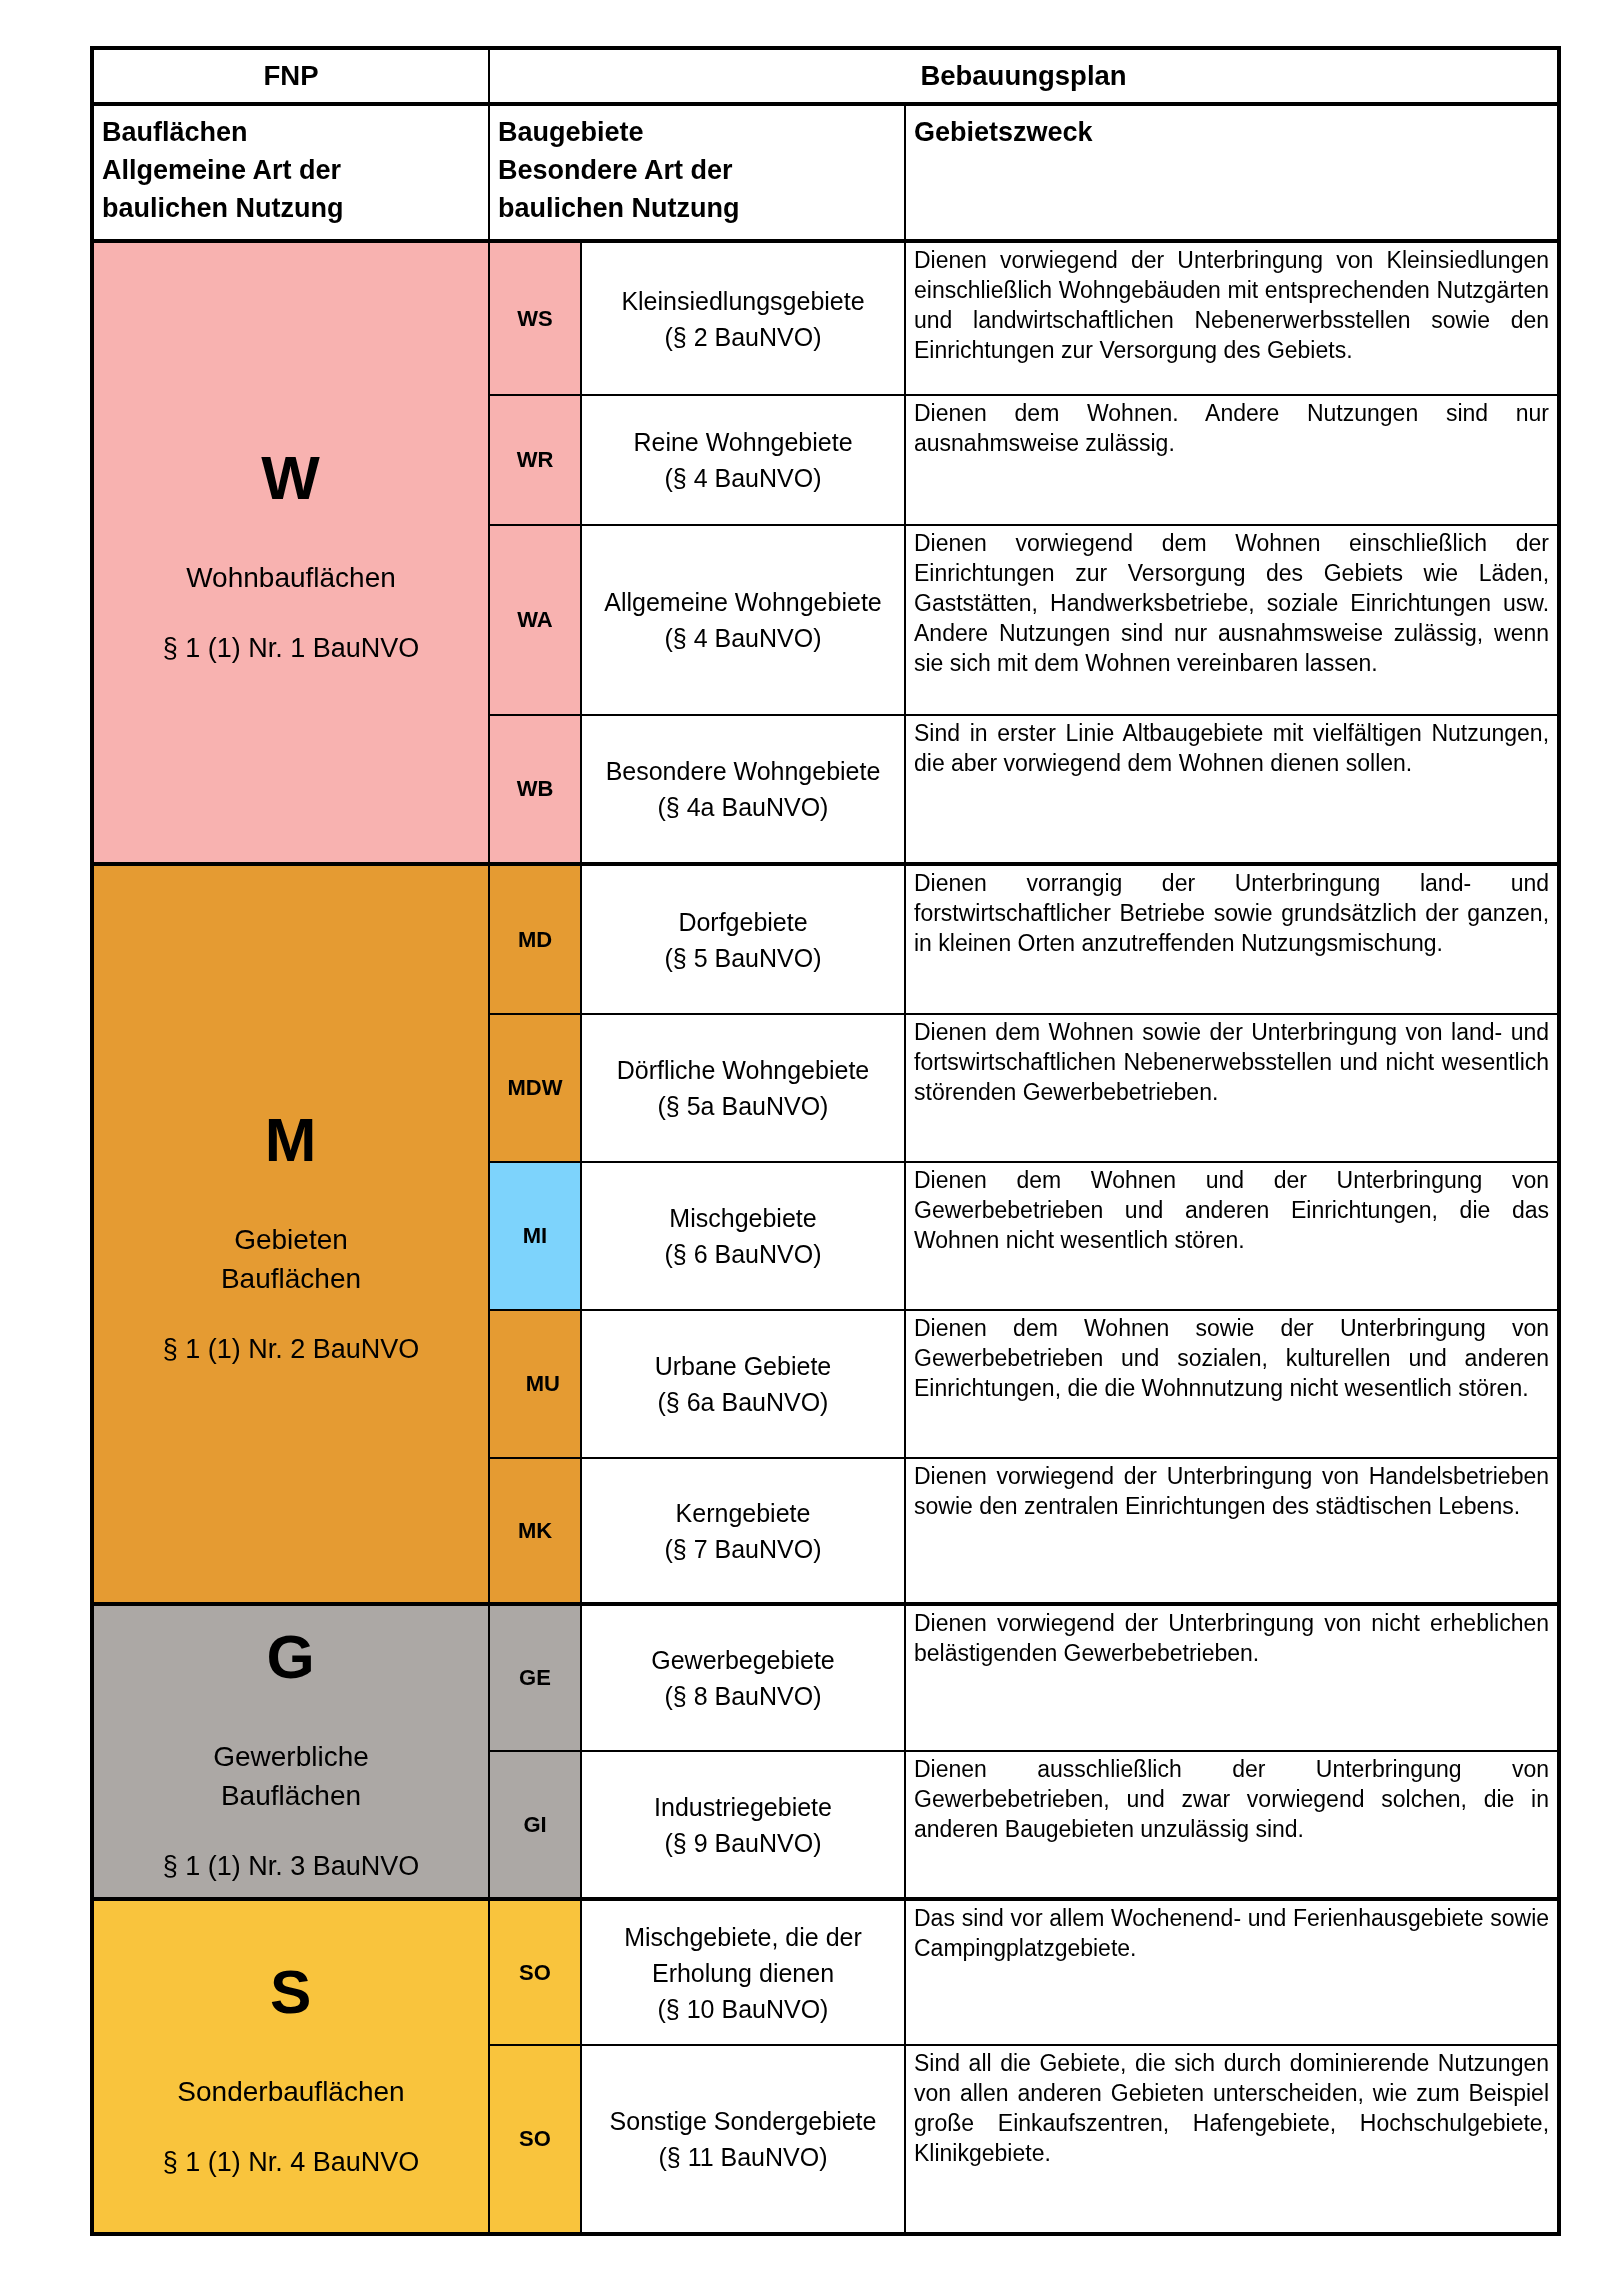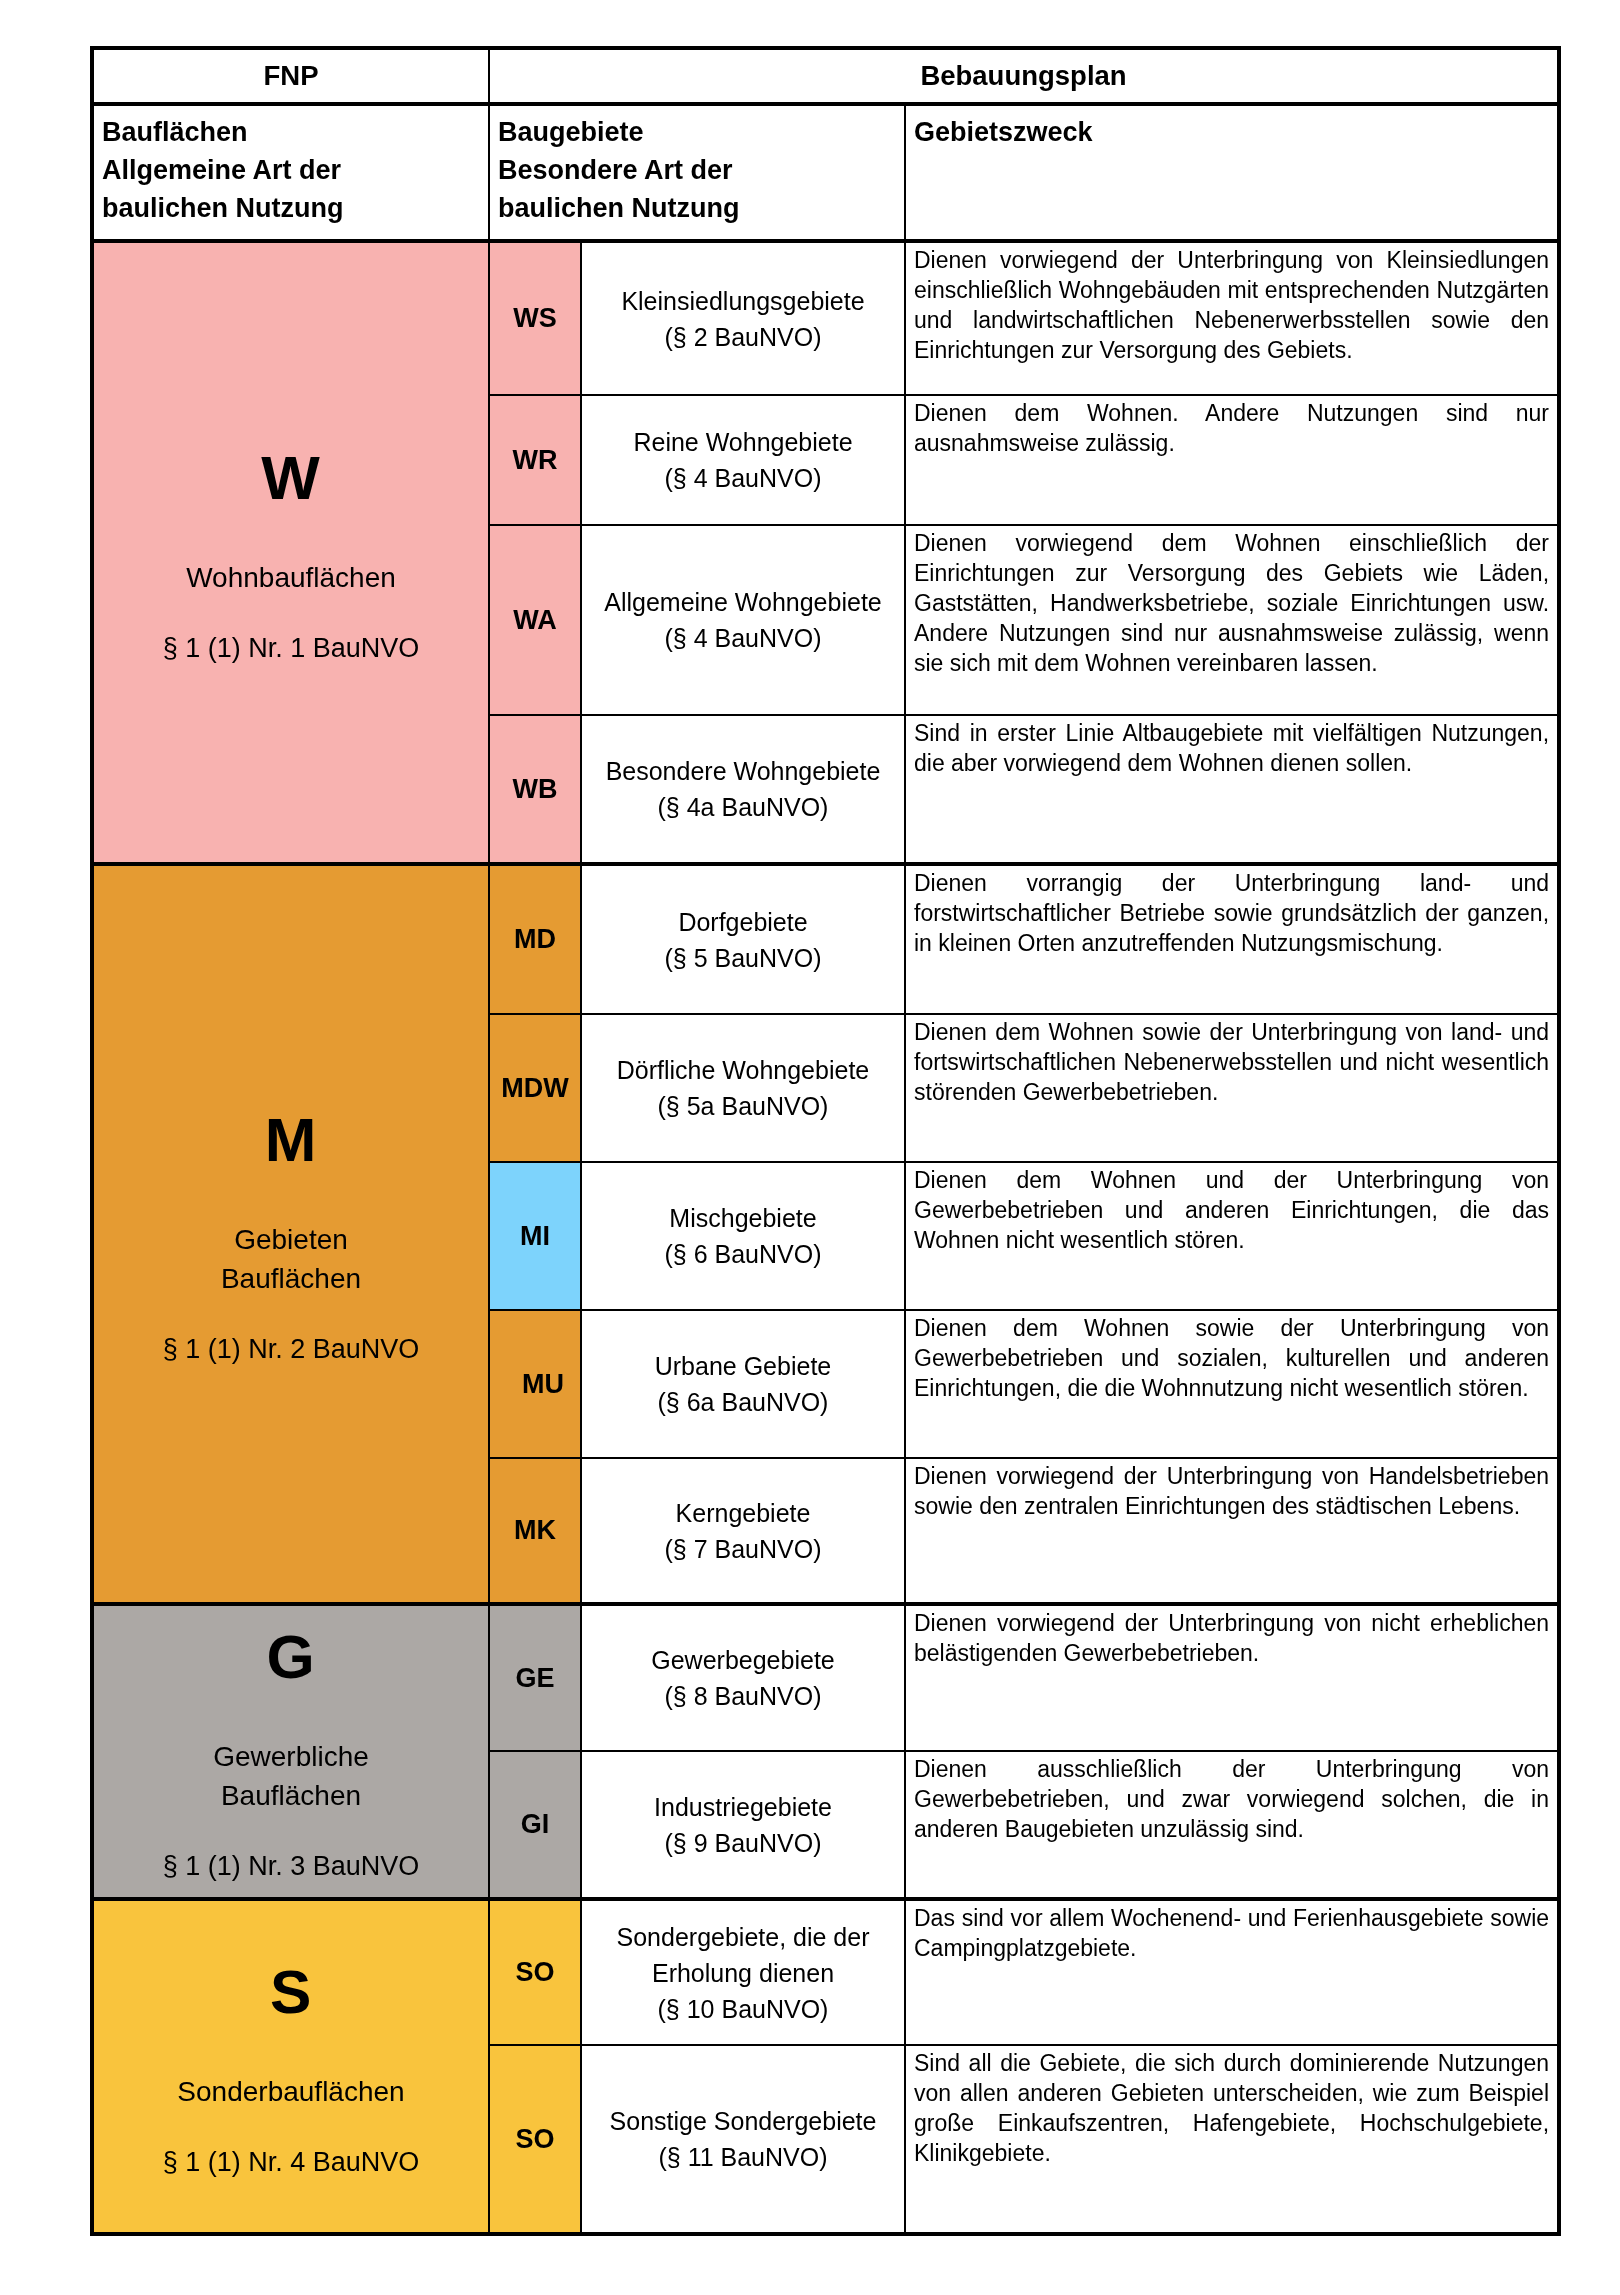--- a/index.html
+++ b/index.html
@@ -43,21 +43,21 @@
   .sec-cell {
     text-align: center; vertical-align: middle;
     padding: 8px 11.3px;
   }
   .sec-letter { font-size: 62px; font-weight: bold; margin-bottom: 45px; letter-spacing: 0.8px; }
   .sec-name  { font-size: 28px; line-height: 39px; }
   .sec-law   { font-size: 27px; margin-top: 36px; }
 
   .code-cell {
     text-align: center; vertical-align: middle;
-    font-size: 27px; font-weight: bold;
+    font-size: 22px; font-weight: bold;
     padding: 0 3.2px;
   }
   .name-cell {
     text-align: center; vertical-align: middle;
     font-size: 25px; line-height: 36px;
     background: #fff;
     padding: 0 14px;
   }
   .purpose-cell {
     text-align: justify; vertical-align: top;
@@ -212,21 +212,21 @@
         <tr class="section-start">
           <td rowspan="2" class="sec-cell" style="background: rgb(249, 196, 61);">
             <div class="sec-letter">S</div>
             <div class="sec-name">
               <div>Sonderbauflächen</div>
             </div>
             <div class="sec-law">§ 1 (1) Nr. 4 BauNVO</div>
           </td>
           <td class="code-cell" style="background: rgb(249, 196, 61); height: 143px;">SO</td>
           <td class="name-cell">
-            <div>Sondergebiete, die der</div>
+            <div>Mischgebiete, die der</div>
             <div>Erholung dienen</div>
             <div>(§ 10 BauNVO)</div>
           </td>
           <td class="purpose-cell">Das sind vor allem Wochenend- und Ferienhausgebiete sowie Campingplatzgebiete.</td>
         </tr>
         <tr>
           <td class="code-cell" style="background: rgb(249, 196, 61); height: 186px;">SO</td>
           <td class="name-cell">
             <div>Sonstige Sondergebiete</div>
             <div>(§ 11 BauNVO)</div>

